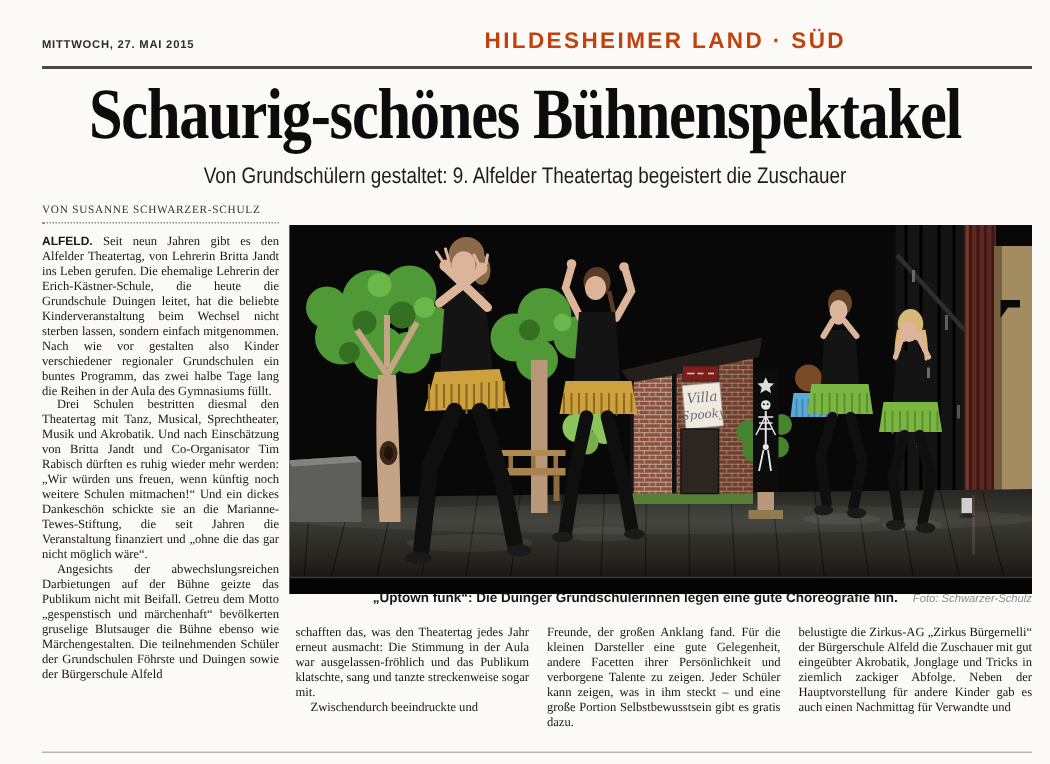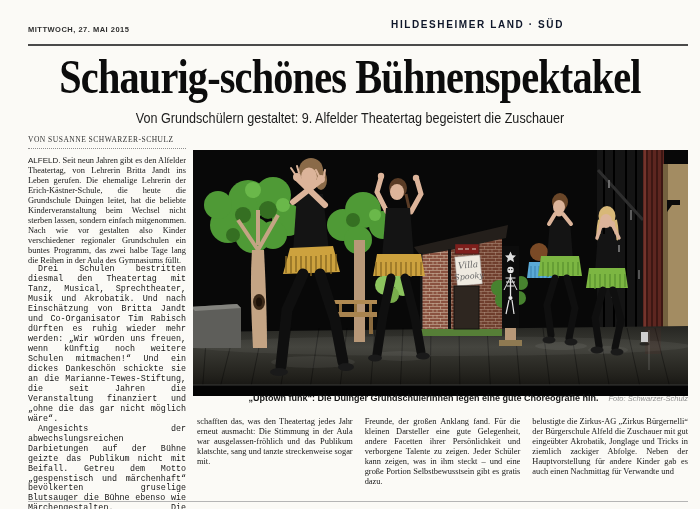--- a/index.html
+++ b/index.html
@@ -4,42 +4,42 @@
 <style>
   html,body{margin:0;padding:0;}
   body{width:700px;height:509px;overflow:hidden;background:#fbfaf6;}
   .page{position:relative;width:577px;height:509px;background:#fbfaf6;
         font-family:"Liberation Serif",serif;color:#141414;}
 
   
   .m-date{position:absolute;left:28px;top:25px;font-family:"Liberation Sans",sans-serif;
           font-size:7.5px;font-weight:600;letter-spacing:.5px;color:#2e2e2e;}
   .m-section{position:absolute;right:13px;top:19px;font-family:"Liberation Sans",sans-serif;
-          font-size:10px;font-weight:700;letter-spacing:1.6px;color:#0f172a;}
+          font-size:15px;font-weight:700;letter-spacing:1.6px;color:#c2410c;}
   .rule-top{position:absolute;left:28px;top:44px;width:660px;height:2px;background:#4a4a4a;}
   .rule-bottom{position:absolute;left:28px;top:501px;width:660px;height:1px;background:#b5b5b5;}
 
   
   .headline{position:absolute;left:0;top:52px;width:700px;text-align:center;white-space:nowrap;
             font-family:"Liberation Serif",serif;font-weight:700;font-size:48px;line-height:50px;
             color:#0c0c0c;letter-spacing:-1px;transform:scaleX(.84);transform-origin:50% 50%;}
   .subhead{position:absolute;left:0;top:109px;width:700px;text-align:center;white-space:nowrap;
             font-family:"Liberation Sans",sans-serif;font-size:15px;color:#1c1c1c;
             transform:scaleX(.84);transform-origin:50% 50%;}
 
   
   .byline{position:absolute;left:28px;top:135px;width:158px;font-family:Liberation Serif, serif;
           font-size:7.5px;letter-spacing:.5px;color:#333;padding-bottom:4px;
           border-bottom:1px dotted #8f8f8f;}
   .col-left{position:absolute;left:28px;top:156px;width:158px;}
   .bodytext{font-family:"Liberation Serif",serif;font-size:8.4px;line-height:9.95px;
             text-align:justify;color:#161616;}
   .bodytext p{margin:0;}
-  .bodytext p.indent{text-indent:10px;font-family:Liberation Mono, monospace;}
-  .lead{font-family:"Liberation Sans",sans-serif;font-weight:400;font-size:8px;}
+  .bodytext p.indent{text-indent:10px;}
+  .lead{font-family:"Liberation Sans",sans-serif;font-weight:700;font-size:8px;}
 
   
   .photo-wrap{position:absolute;left:193px;top:150px;width:495px;height:246px;background:#000;}
   .photo-wrap svg{display:block;}
 
   
   .caption-row{position:absolute;left:197px;top:393px;width:491px;display:flex;
                justify-content:flex-end;align-items:baseline;}
   .caption{font-family:"Liberation Sans",sans-serif;font-weight:700;font-size:9px;color:#141414;}
   .credit{font-family:"Liberation Sans",sans-serif;font-size:7.5px;color:#8d8d8d;
@@ -298,20 +298,21 @@
   </div>
 
   <div class="caption-row">
     <span class="caption">„Uptown funk“: Die Duinger Grundschülerinnen legen eine gute Choreografie hin.</span>
     <span class="credit">Foto: Schwarzer-Schulz</span>
   </div>
 
   <div class="bottom-cols bodytext">
     <div class="bcol">
       <p>schafften das, was den Theatertag jedes Jahr erneut ausmacht: Die Stimmung in der Aula war ausgelassen-fröhlich und das Publikum klatschte, sang und tanzte streckenweise sogar mit.</p>
+      <p class="indent">Zwischendurch beeindruckte und</p>
     </div>
     <div class="bcol">
       <p>Freunde, der großen Anklang fand. Für die kleinen Darsteller eine gute Gelegenheit, andere Facetten ihrer Persönlichkeit und verborgene Talente zu zeigen. Jeder Schüler kann zeigen, was in ihm steckt – und eine große Portion Selbstbewusstsein gibt es gratis dazu.</p>
     </div>
     <div class="bcol">
       <p>belustigte die Zirkus-AG „Zirkus Bürgernelli“ der Bürgerschule Alfeld die Zuschauer mit gut eingeübter Akrobatik, Jonglage und Tricks in ziemlich zackiger Abfolge. Neben der Hauptvorstellung für andere Kinder gab es auch einen Nachmittag für Verwandte und</p>
     </div>
   </div>
 
   <div class="rule-bottom"></div>

